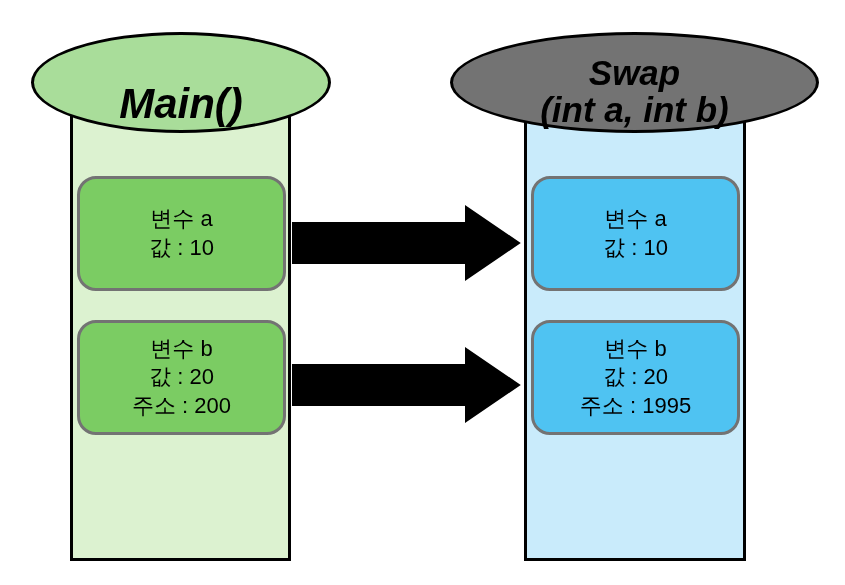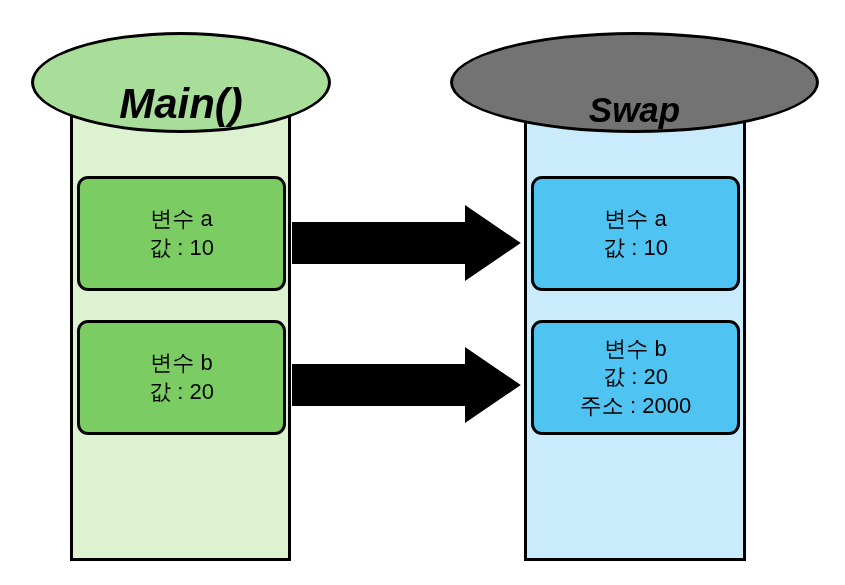--- a/index.html
+++ b/index.html
@@ -49,22 +49,22 @@
     background: #737373;
     font-size: 35px;
     line-height: 1.06;
   }
   .ellipse-lines { padding-bottom: 2px; }
   .ellipse-lines div { white-space: nowrap; }
 
   
   .var-box {
     position: absolute;
-    border: 3px solid #000000;
-    border-radius: 11px;
+    border: 3px solid #737373;
+    border-radius: 19px;
     box-sizing: border-box;
     display: flex;
     flex-direction: column;
     align-items: center;
     justify-content: center;
     font-size: 22px;
     color: #000000;
     line-height: 1.28;
     text-align: center;
   }
@@ -94,42 +94,44 @@
 
   <div class="ellipse green">
     <div class="ellipse-lines">
       <div>Main()</div>
     </div>
   </div>
 
   <div class="ellipse blue">
     <div class="ellipse-lines">
       <div>Swap</div>
+      <div>(int a, int b)</div>
     </div>
   </div>
 
   <div class="var-box green box-a-left">
     <div class="ln">변수 a</div>
     <div class="ln">값 : 10</div>
   </div>
 
   <div class="var-box green box-b-left">
     <div class="ln">변수 b</div>
     <div class="ln">값 : 20</div>
+    <div class="ln">주소 : 200</div>
   </div>
 
   <div class="var-box blue box-a-right">
     <div class="ln">변수 a</div>
     <div class="ln">값 : 10</div>
   </div>
 
   <div class="var-box blue box-b-right">
     <div class="ln">변수 b</div>
     <div class="ln">값 : 20</div>
-    <div class="ln">주소 : 2000</div>
+    <div class="ln">주소 : 1995</div>
   </div>
 
   <div class="arrow arrow-1">
     <svg width="230" height="76" viewBox="0 0 230 76" xmlns="http://www.w3.org/2000/svg">
       <path d="M 2 18 L 175 18 L 175 2 L 228 38 L 175 74 L 175 58 L 2 58 Z" fill="#000000" stroke="#000000" stroke-width="2" stroke-linejoin="miter"></path>
     </svg>
   </div>
 
   <div class="arrow arrow-2">
     <svg width="230" height="76" viewBox="0 0 230 76" xmlns="http://www.w3.org/2000/svg">

